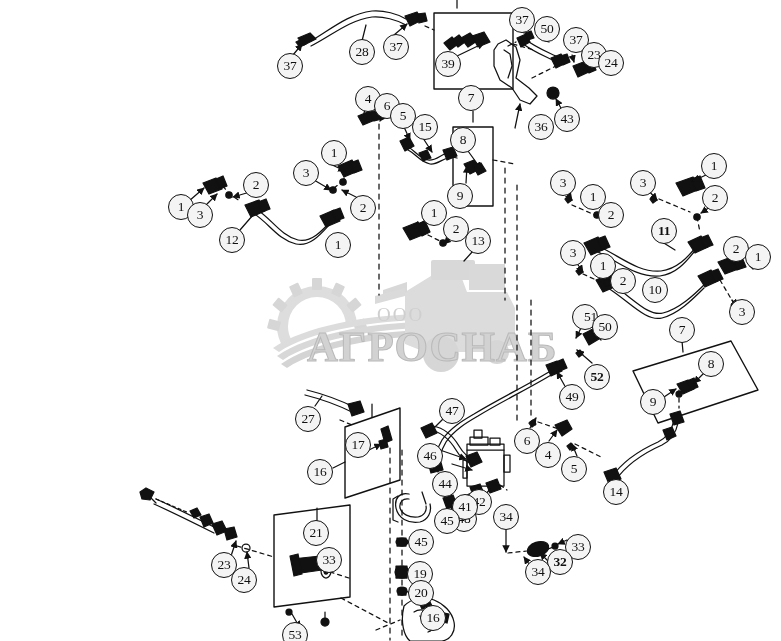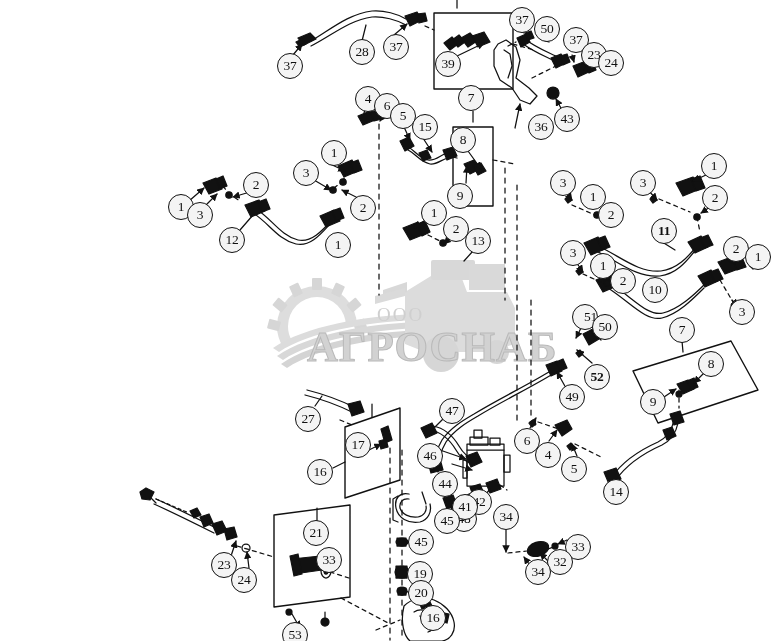--- a/index.html
+++ b/index.html
@@ -507,21 +507,21 @@
       <div class="callout" style="left: 464px; top: 470px; margin-top: 36px;">48</div>
       <div class="callout" style="left: 527px; top: 441px;">6</div>
       <div class="callout" style="left: 548px; top: 455px;">4</div>
       <div class="callout" style="left: 574px; top: 469px;">5</div>
       <div class="callout" style="left: 404px; top: 484px; margin-left: 28px;">44</div>
       <div class="callout" style="left: 479px; top: 502px;">42</div>
       <div class="callout" style="left: 465px; top: 507px;">41</div>
       <div class="callout" style="left: 447px; top: 521px;">45</div>
       <div class="callout" style="left: 506px; top: 517px;">34</div>
       <div class="callout" style="left: 578px; top: 547px;">33</div>
-      <div class="callout" style="left: 560px; top: 562px;">32</div>
+      <div class="callout" style="left: 560px; top: 562px; font-weight: bold;">32</div>
       <div class="callout" style="left: 538px; top: 572px;">34</div>
       <div class="callout" style="left: 316px; top: 533px;">21</div>
       <div class="callout" style="left: 329px; top: 560px;">33</div>
       <div class="callout" style="left: 224px; top: 565px;">23</div>
       <div class="callout" style="left: 244px; top: 580px;">24</div>
       <div class="callout" style="left: 421px; top: 542px;">45</div>
       <div class="callout" style="left: 420px; top: 574px;">19</div>
       <div class="callout" style="left: 421px; top: 593px;">20</div>
       <div class="callout" style="left: 433px; top: 618px;">16</div>
       <div class="callout" style="left: 295px; top: 635px;">53</div>

